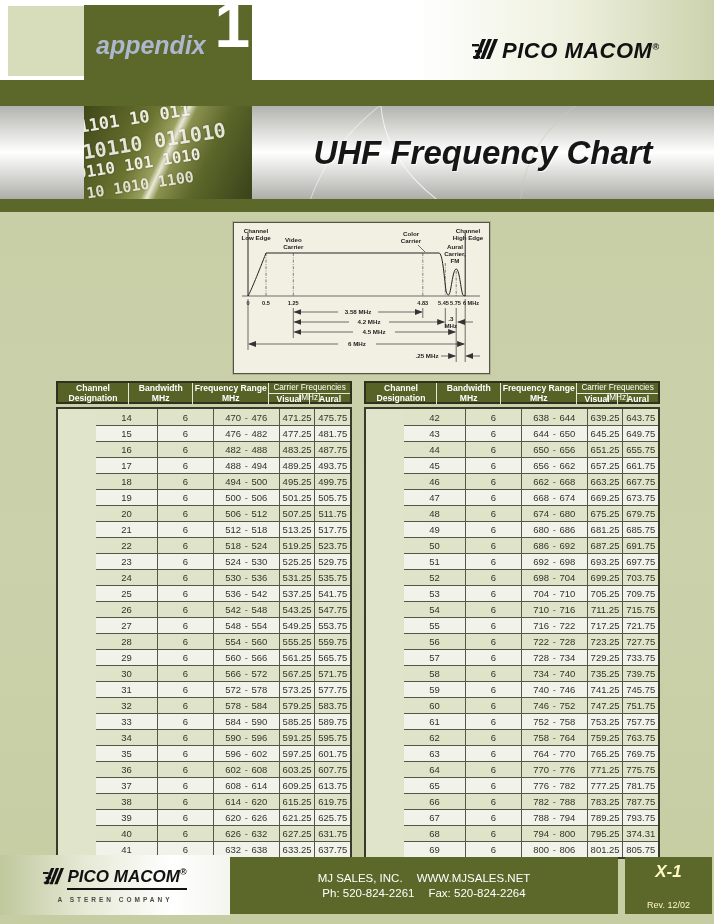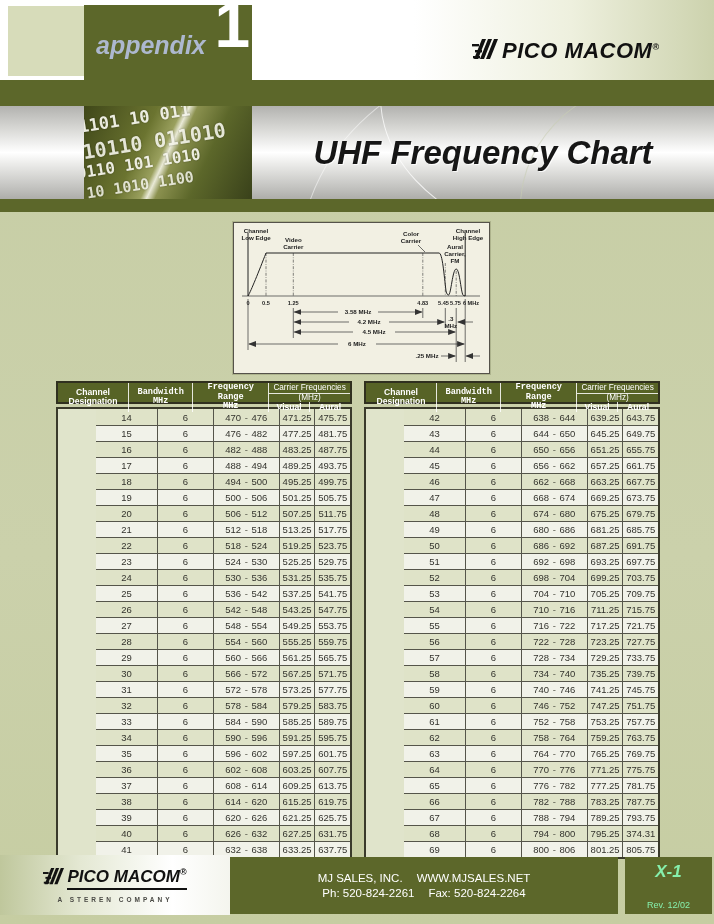--- a/index.html
+++ b/index.html
@@ -50,21 +50,21 @@
   .dg-dash{stroke:#333;stroke-width:.6;fill:none;stroke-dasharray:3 1.4 .8 1.4;}
   .dg-text{fill:#222;font-family:"Liberation Sans",sans-serif;font-weight:bold;font-size:6.2px;text-anchor:middle;}
   .dg-tick{fill:#222;font-family:"Liberation Sans",sans-serif;font-weight:bold;font-size:5.6px;text-anchor:middle;}
   
   .freq-table{position:absolute;top:381px;width:296px;}
   .t-left{left:56px;} .t-right{left:364px;}
   .thead{display:grid;grid-template-columns:24% 22% 26% 28%;background:#576326;color:#fff;
     border:2px solid #30301f;height:23px;box-sizing:border-box;}
   .hc{display:flex;flex-direction:column;align-items:center;justify-content:center;
     font-weight:bold;font-size:8.6px;line-height:9.5px;text-align:center;}
-  .hc + .hc{border-left:1px solid rgba(255,255,255,.85);font-family:Liberation Mono, monospace;}
+  .hc + .hc{border-left:1px solid rgba(255,255,255,.85);}
   .hc45{display:flex;flex-direction:column;border-left:1px solid rgba(255,255,255,.85);}
   .carrier-title{font-weight:normal;font-size:8.2px;text-align:center;line-height:10px;height:10px;
     border-bottom:1px solid rgba(255,255,255,.85);}
   .va-row{display:flex;flex:1;align-items:flex-end;}
   .va-row span{flex:1;display:flex;align-items:center;justify-content:center;font-weight:bold;font-size:8.6px;}
   .va-row span + span{border-left:1px solid rgba(255,255,255,.85);}
   .tbody{margin-top:3px;border:2px solid #3a3a2b;background:#e0e4cb;}
   .trow{display:grid;grid-template-columns:24% 22% 26% 14% 14%;height:16px;box-sizing:border-box;
     background:#dfe3c8;margin-left:38px;}
   .trow.alt{background:#f1f2e9;}
@@ -81,21 +81,21 @@
     display:flex;align-items:center;justify-content:center;}
   .flogo{text-align:center;}
   .flogo .row{display:flex;align-items:flex-start;gap:3px;justify-content:center;}
   .flogo-text{font-weight:900;font-style:italic;font-size:17px;color:#111;border-bottom:2px solid #111;
     padding-bottom:1px;white-space:nowrap;}
   .steren{font-size:6.5px;letter-spacing:3px;color:#4a4a45;margin-top:2px;font-weight:bold;}
   .footer-center{position:absolute;left:230px;top:857px;width:388px;height:57px;background:#5c672a;
     color:#fff;display:flex;flex-direction:column;align-items:center;justify-content:center;gap:3px;font-size:11.5px;}
   .fc-line{display:flex;gap:14px;white-space:nowrap;}
   .footer-right{position:absolute;left:625px;top:857px;width:87px;height:57px;background:#5c672a;
-    color:#86efac;display:flex;flex-direction:column;align-items:center;justify-content:center;}
+    color:#fef9c3;display:flex;flex-direction:column;align-items:center;justify-content:center;}
   .pagecode{font-weight:900;font-style:italic;font-size:17px;}
   .revision{font-size:9px;margin-top:18px;}
   .logo-icon{display:inline-block;}
 </style>
 </head>
 <body>
 
 <div id="page">
 
   <div class="top-header">

